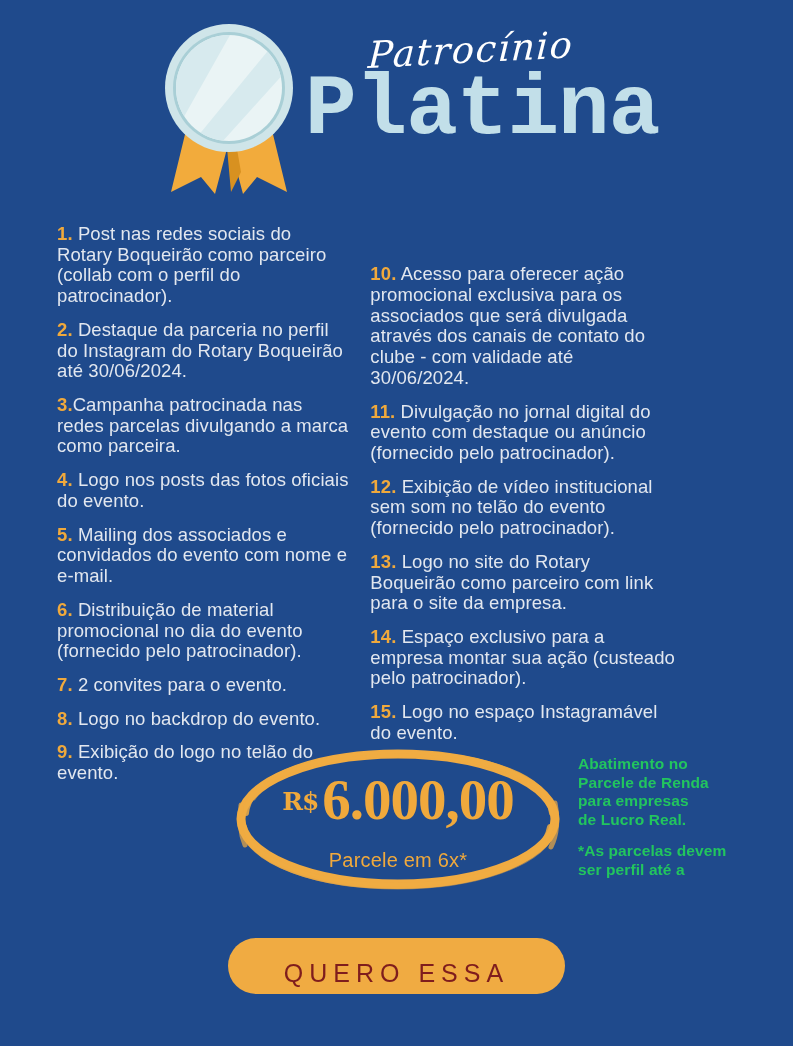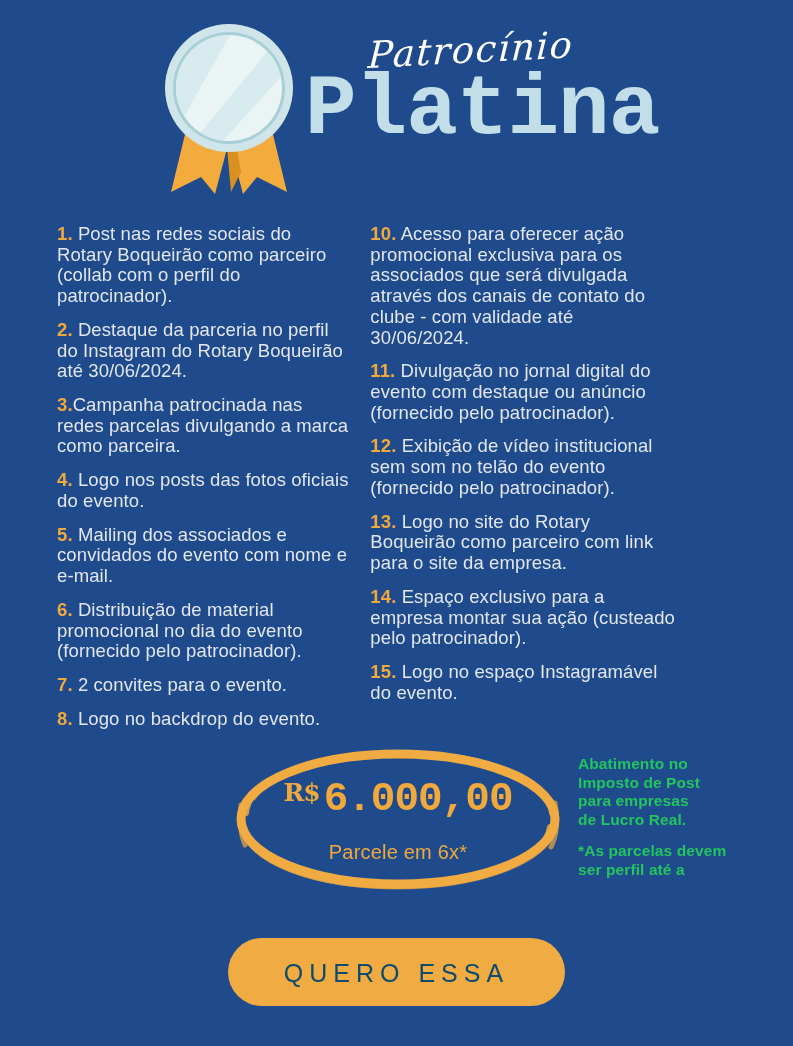--- a/index.html
+++ b/index.html
@@ -68,20 +68,21 @@
   }
 
   
   .columns {
     position: absolute;
     left: 0;
     top: 224px;
     width: 716px;
     display: flex;
     gap: 0px;
+    align-items: center;
   }
   .col {
     box-sizing: border-box;
   }
   .col-left  { width: 400px; padding-left: 57px; padding-right: 13px; }
   .col-right { width: 393px; padding-left: 8px;  padding-right: 40px; }
 
   .benefit {
     margin: 0 0 13px 0;
     font-size: 18.5px;
@@ -138,23 +139,23 @@
   .price-currency {
     font-family: "DejaVu Serif", serif;
     font-weight: 700;
     font-size: 25px;
     letter-spacing: -1px;
     margin-right: 4px;
     position: relative;
     top: -9px;
   }
   .price-amount {
-    font-family: Liberation Mono, monospace;
-    font-weight: 700;
-    font-size: 41px;
+    font-family: Liberation Serif, serif;
+    font-weight: 700;
+    font-size: 57px;
     letter-spacing: -1px;
     line-height: 1;
   }
   .price-sub {
     font-family: "Liberation Sans", sans-serif;
     font-size: 20px;
     color: #f0a93c;
     margin-top: 21px;
     letter-spacing: 0.2px;
   }
@@ -178,25 +179,25 @@
     position: absolute;
     left: 0;
     top: 938px;
     width: 793px;
     display: flex;
     justify-content: center;
   }
   .cta-button {
     display: inline-block;
     background: #f0ab42;
-    color: #0c4a6e;
+    color: #7f1d1d;
     border: none;
     border-radius: 54px;
     padding: 0 56px;
-    height: 68px;
+    height: 56px;
     line-height: 70px;
     font-family: "Liberation Sans", sans-serif;
     font-size: 25px;
     letter-spacing: 6px;
     cursor: pointer;
     white-space: nowrap;
   }
 </style>
 </head>
 <body>
@@ -235,20 +236,21 @@
   <div class="columns">
     <div class="col col-left">
       <p class="benefit"><span class="num">1.</span> <span>Post nas redes sociais do Rotary Boqueirão como parceiro (collab com o perfil do patrocinador).</span></p>
       <p class="benefit"><span class="num">2.</span> <span>Destaque da parceria no perfil do Instagram do Rotary Boqueirão até 30/06/2024.</span></p>
       <p class="benefit"><span class="num">3.</span><span>Campanha patrocinada nas redes parcelas divulgando a marca como parceira.</span></p>
       <p class="benefit"><span class="num">4.</span> <span>Logo nos posts das fotos oficiais do evento.</span></p>
       <p class="benefit"><span class="num">5.</span> <span>Mailing dos associados e convidados do evento com nome e e-mail.</span></p>
       <p class="benefit"><span class="num">6.</span> <span>Distribuição de material promocional no dia do evento (fornecido pelo patrocinador).</span></p>
       <p class="benefit"><span class="num">7.</span> <span>2 convites para o evento.</span></p>
       <p class="benefit"><span class="num">8.</span> <span>Logo no backdrop do evento.</span></p>
+      <p class="benefit"><span class="num">9.</span> <span>Exibição do logo no telão do evento.</span></p>
     </div>
 
     <div class="col col-right">
       <p class="benefit"><span class="num">10.</span> <span>Acesso para oferecer ação promocional exclusiva para os associados que será divulgada através dos canais de contato do clube - com validade até 30/06/2024.</span></p>
       <p class="benefit"><span class="num">11.</span> <span>Divulgação no jornal digital do evento com destaque ou anúncio (fornecido pelo patrocinador).</span></p>
       <p class="benefit"><span class="num">12.</span> <span>Exibição de vídeo institucional sem som no telão do evento (fornecido pelo patrocinador).</span></p>
       <p class="benefit"><span class="num">13.</span> <span>Logo no site do Rotary Boqueirão como parceiro com link para o site da empresa.</span></p>
       <p class="benefit"><span class="num">14.</span> <span>Espaço exclusivo para a empresa montar sua ação (custeado pelo patrocinador).</span></p>
       <p class="benefit"><span class="num">15.</span> <span>Logo no espaço Instagramável do evento.</span></p>
     </div>
@@ -273,21 +275,21 @@
         <div class="price-row">
           <span class="price-currency">R$</span>
           <span class="price-amount">6.000,00</span>
         </div>
         <div class="price-sub">Parcele em 6x*</div>
       </div>
     </div>
 
     <div class="side-note">
       <p>Abatimento no</p>
-      <p>Imposto de Post</p>
+      <p>Parcele de Renda</p>
       <p>para empresas</p>
       <p>de Lucro Real.</p>
       <div class="gap"></div>
       <p>*As parcelas devem</p>
       <p>ser perfil até a</p>
     </div>
   </div>
 
   <div class="cta-wrap">
     <button class="cta-button">QUERO ESSA</button>

